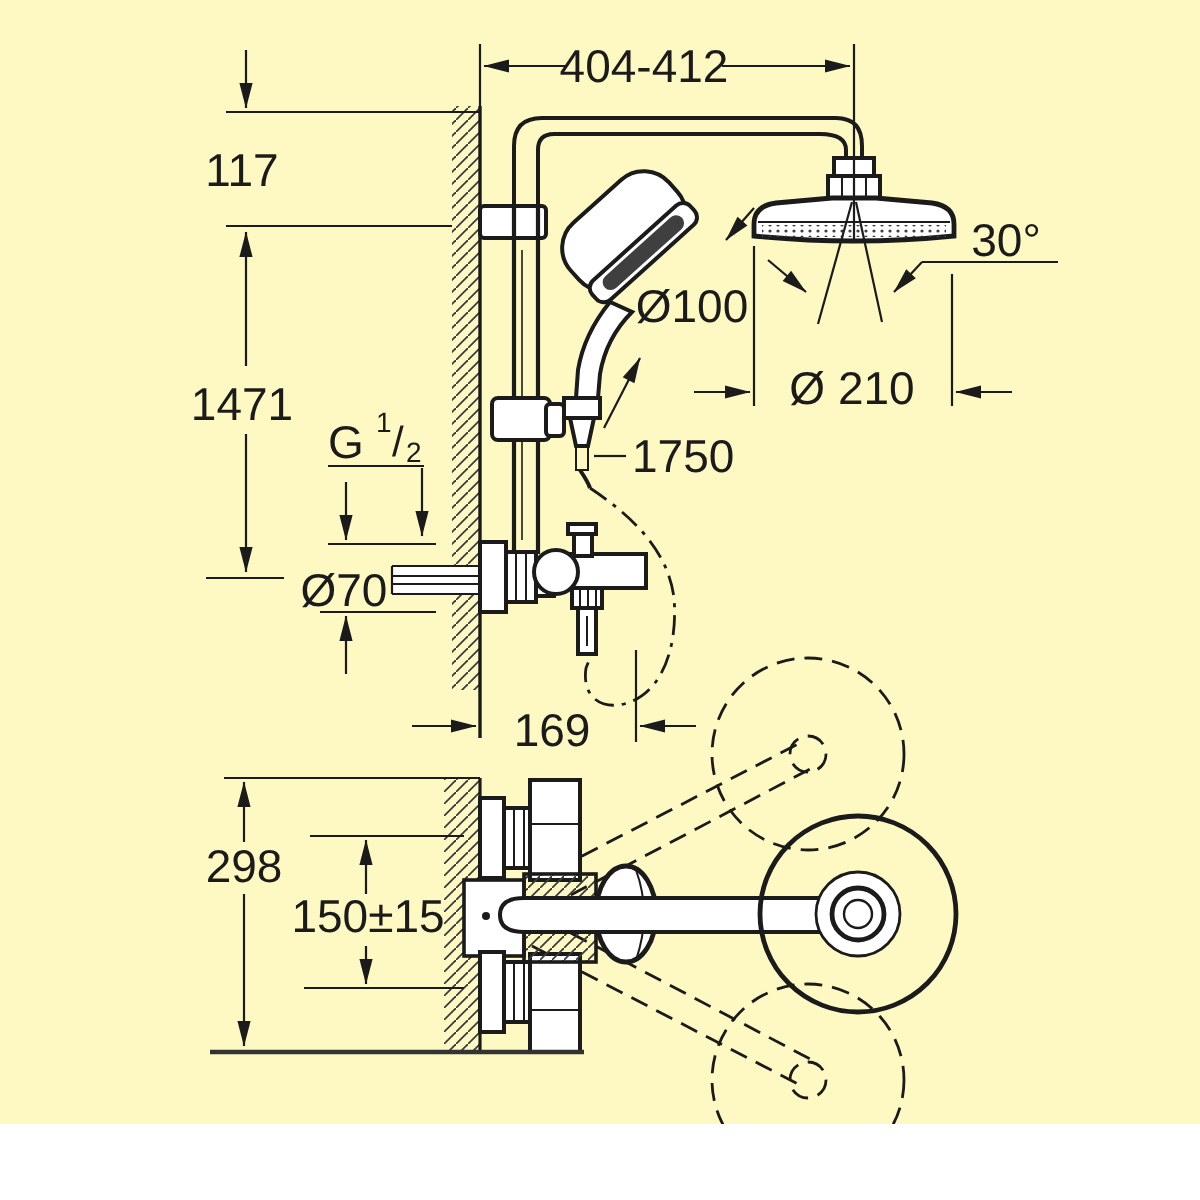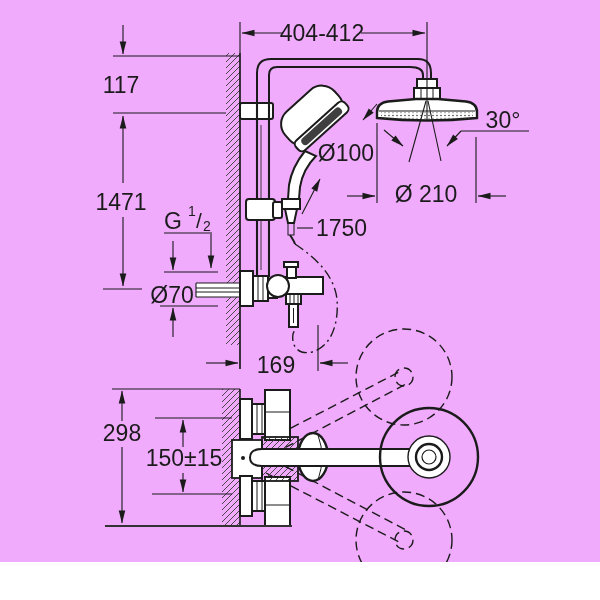--- a/index.html
+++ b/index.html
@@ -1,16 +1,16 @@
 <!DOCTYPE html>
 <html><head>
 <meta charset="utf-8">
 <style>
   html,body{margin:0;padding:0;background:#ffffff;}
-  .stage{position:relative;width:600px;height:562px;background:#f0abfc;overflow:hidden;}
+  .stage{position:relative;width:600px;height:562px;background:#fef9c3;overflow:hidden;}
   svg{display:block;}
   text{font-family:"Liberation Sans","DejaVu Sans",sans-serif;fill:#1b1b1b;}
   .dim-label{font-size:23px;}
   .dim-label-sm{font-size:14px;}
   .dim-label-slash{font-size:21px;}
   .thin{stroke:#1b1b1b;stroke-width:1.1;fill:none;}
   .tick{stroke:#1b1b1b;stroke-width:1.1;fill:none;}
   .obj{stroke:#1b1b1b;stroke-width:2;fill:#ffffff;}
   .obj-heavy{stroke:#1b1b1b;stroke-width:2.4;fill:#ffffff;}
   .obj-line{stroke:#1b1b1b;stroke-width:2;fill:none;}

